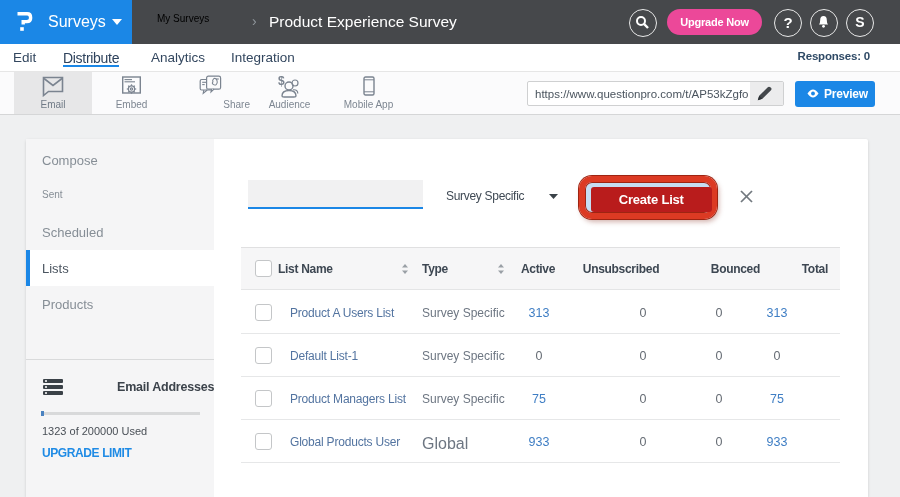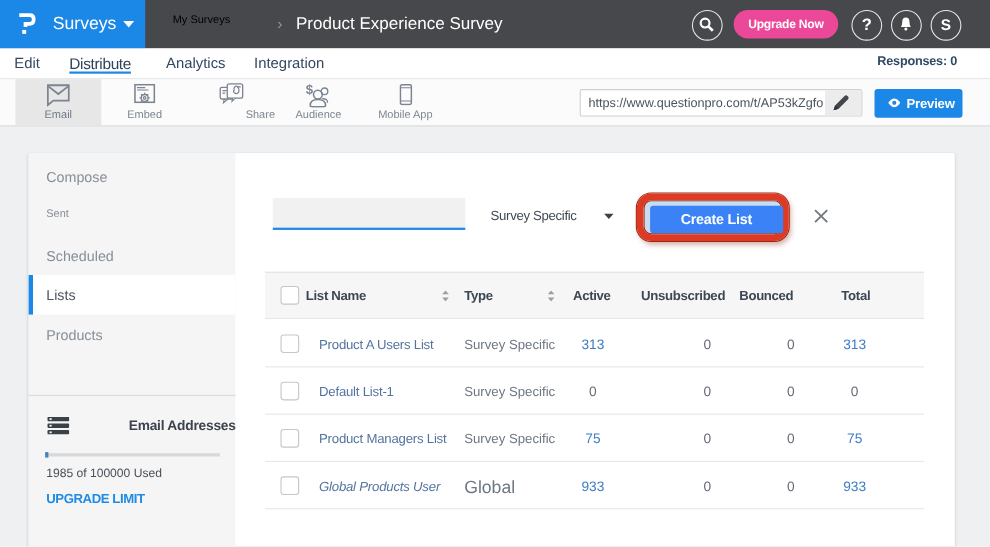--- a/index.html
+++ b/index.html
@@ -141,33 +141,33 @@
     <rect x="0" y="0" width="20" height="4" rx="1" fill="#3a4147"></rect>
     <rect x="0" y="6" width="20" height="4" rx="1" fill="#3a4147"></rect>
     <rect x="0" y="12" width="20" height="4" rx="1" fill="#3a4147"></rect>
     <rect x="2" y="1.2" width="2" height="1.6" fill="#f5f5f6"></rect>
     <rect x="2" y="7.2" width="2" height="1.6" fill="#f5f5f6"></rect>
     <rect x="2" y="13.2" width="2" height="1.6" fill="#f5f5f6"></rect>
   </svg>
   <div class="abs" style="left:79px;top:380px;color:#3c434b;font-size:12.5px;font-weight:bold;letter-spacing:-0.2px;padding-left:38px;">Email Addresses</div>
   <div class="abs" style="left:41px;top:412px;width:159px;height:3px;background:#d8d9da;"></div>
   <div class="abs" style="left:41px;top:411px;width:3px;height:5px;background:#4a82c0;"></div>
-  <div class="abs" style="left:42px;top:425px;color:#494f56;font-size:11px;">1985 of 100000 Used</div>
+  <div class="abs" style="left:42px;top:425px;color:#494f56;font-size:11px;">1323 of 200000 Used</div>
   <div class="abs" style="left:42px;top:446px;color:#1f8be5;font-size:12px;font-weight:bold;letter-spacing:-0.4px;">UPGRADE LIMIT</div>
 
   <div class="abs" style="left:248px;top:180px;width:175px;height:29px;background:#f1f1f2;border-bottom:2.5px solid #1b87e6;box-sizing:border-box;"></div>
 
   <div class="abs" style="left:446px;top:189px;color:#3f4954;font-size:12px;letter-spacing:-0.3px;">Survey Specific</div>
   <svg class="abs" style="left:548.5px;top:194px;" width="9" height="5" viewBox="0 0 9 5">
       <path d="M0,0 L9,0 L4.5,5 Z" fill="#3a4248"></path>
     </svg>
 
   <div class="abs" style="left:584px;top:181px;width:128px;height:33px;background:#c6ddf2;border-radius:8px;"></div>
   <div class="abs" style="left:579px;top:176px;width:138px;height:43px;border:6px solid #dc3a23;border-radius:13px;box-sizing:border-box;box-shadow:0 0 0 1px #9e2412, inset 0 0 0 1px #9e2412, 2px 3px 5px rgba(130,40,25,0.35);"></div>
-  <div class="abs" style="left:591px;top:186.5px;width:120.5px;height:25px;background:#3b82f6;border-radius:3px;color:#fff;font-size:13px;font-weight:bold;letter-spacing:-0.2px;text-align:center;line-height:25px;">Create List</div>
+  <div class="abs" style="left:591px;top:186.5px;width:120.5px;height:25px;background:#b91c1c;border-radius:3px;color:#fff;font-size:13px;font-weight:bold;letter-spacing:-0.2px;text-align:center;line-height:25px;">Create List</div>
 
   <svg class="abs" style="left:740px;top:190px;" width="13" height="13" viewBox="0 0 13 13">
     <line x1="1" y1="1" x2="12" y2="12" stroke="#72797f" stroke-width="1.7"></line>
     <line x1="12" y1="1" x2="1" y2="12" stroke="#72797f" stroke-width="1.7"></line>
   </svg>
 
   <div class="abs" style="left:241px;top:247px;width:599px;height:43px;background:#f6f6f7;border-top:1px solid #e0e0e1;border-bottom:1px solid #e4e5e6;box-sizing:border-box;"></div>
 
   <div class="abs" style="left:255px;top:260px;width:17px;height:17px;background:#fff;border:1.5px solid #c4c6c8;border-radius:3px;box-sizing:border-box;"></div>
   <div class="abs" style="left:278px;top:262px;color:#3d4752;font-size:12px;font-weight:bold;letter-spacing:-0.3px;">List Name</div>
@@ -175,22 +175,22 @@
     <path d="M4,0 L7,3.6 H1 Z" fill="#9aa0a6"></path>
       <path d="M4,10 L1,6.4 H7 Z" fill="#9aa0a6"></path>
   </svg>
   <div class="abs" style="left:422px;top:262px;color:#3d4752;font-size:12px;font-weight:bold;letter-spacing:-0.3px;">Type</div>
   <svg class="abs" style="left:497px;top:264px;" width="8" height="10" viewBox="0 0 8 10">
     <path d="M4,0 L7,3.6 H1 Z" fill="#9aa0a6"></path>
       <path d="M4,10 L1,6.4 H7 Z" fill="#9aa0a6"></path>
   </svg>
   <div class="abs" style="left:488px;top:262px;width:100px;text-align:center;color:#3d4752;font-size:12px;font-weight:bold;letter-spacing:-0.3px;">Active</div>
   <div class="abs" style="left:571px;top:262px;width:100px;text-align:center;color:#3d4752;font-size:12px;font-weight:bold;letter-spacing:-0.3px;">Unsubscribed</div>
-  <div class="abs" style="left:660px;top:262px;width:100px;text-align:left;color:#3d4752;font-size:12px;font-weight:bold;letter-spacing:-0.3px;margin-left:12px;">Bounced</div>
-  <div class="abs" style="left:728px;top:262px;width:100px;text-align:center;color:#3d4752;font-size:12px;font-weight:bold;letter-spacing:-0.3px;">Total</div>
+  <div class="abs" style="left:660px;top:262px;width:100px;text-align:right;color:#3d4752;font-size:12px;font-weight:bold;letter-spacing:-0.3px;">Bounced</div>
+  <div class="abs" style="left:728px;top:262px;width:100px;text-align:right;color:#3d4752;font-size:12px;font-weight:bold;letter-spacing:-0.3px;">Total</div>
 
   <div class="abs" style="left:241px;top:290px;width:599px;height:43px;border-bottom:1px solid #e6e7e8;"></div>
   <div class="abs" style="left:241px;top:333px;width:599px;height:43px;border-bottom:1px solid #e6e7e8;"></div>
   <div class="abs" style="left:241px;top:376px;width:599px;height:43px;border-bottom:1px solid #e6e7e8;"></div>
   <div class="abs" style="left:241px;top:419px;width:599px;height:43px;border-bottom:1px solid #e6e7e8;"></div>
 
   <div class="abs" style="left:255px;top:304px;width:17px;height:17px;background:#fff;border:1.5px solid #c4c6c8;border-radius:3px;box-sizing:border-box;"></div>
   <div class="abs" style="left:290px;top:306px;color:#5374a0;font-size:12px;letter-spacing:-0.2px;">Product A Users List</div>
   <div class="abs" style="left:422px;top:306px;color:#6d7682;font-size:12px;">Survey Specific</div>
   <div class="abs" style="left:489px;top:306px;width:100px;text-align:center;color:#3f7ec4;font-size:12.5px;">313</div>
@@ -208,20 +208,20 @@
 
   <div class="abs" style="left:255px;top:390px;width:17px;height:17px;background:#fff;border:1.5px solid #c4c6c8;border-radius:3px;box-sizing:border-box;"></div>
   <div class="abs" style="left:290px;top:392px;color:#5374a0;font-size:12px;letter-spacing:-0.2px;">Product Managers List</div>
   <div class="abs" style="left:422px;top:392px;color:#6d7682;font-size:12px;">Survey Specific</div>
   <div class="abs" style="left:489px;top:392px;width:100px;text-align:center;color:#3f7ec4;font-size:12.5px;">75</div>
   <div class="abs" style="left:593px;top:392px;width:100px;text-align:center;color:#666c74;font-size:12.5px;">0</div>
   <div class="abs" style="left:669px;top:392px;width:100px;text-align:center;color:#666c74;font-size:12.5px;">0</div>
   <div class="abs" style="left:727px;top:392px;width:100px;text-align:center;color:#3f7ec4;font-size:12.5px;">75</div>
 
   <div class="abs" style="left:255px;top:433px;width:17px;height:17px;background:#fff;border:1.5px solid #c4c6c8;border-radius:3px;box-sizing:border-box;"></div>
-  <div class="abs" style="left:290px;top:435px;color:#5374a0;font-size:12px;letter-spacing:-0.2px;font-style:italic;">Global Products User</div>
+  <div class="abs" style="left:290px;top:435px;color:#5374a0;font-size:12px;letter-spacing:-0.2px;">Global Products User</div>
   <div class="abs" style="left:422px;top:435px;color:#6d7682;font-size:16px;">Global</div>
   <div class="abs" style="left:489px;top:435px;width:100px;text-align:center;color:#3f7ec4;font-size:12.5px;">933</div>
   <div class="abs" style="left:593px;top:435px;width:100px;text-align:center;color:#666c74;font-size:12.5px;">0</div>
   <div class="abs" style="left:669px;top:435px;width:100px;text-align:center;color:#666c74;font-size:12.5px;">0</div>
   <div class="abs" style="left:727px;top:435px;width:100px;text-align:center;color:#3f7ec4;font-size:12.5px;">933</div>
 
 </div>
 
 </body></html>

